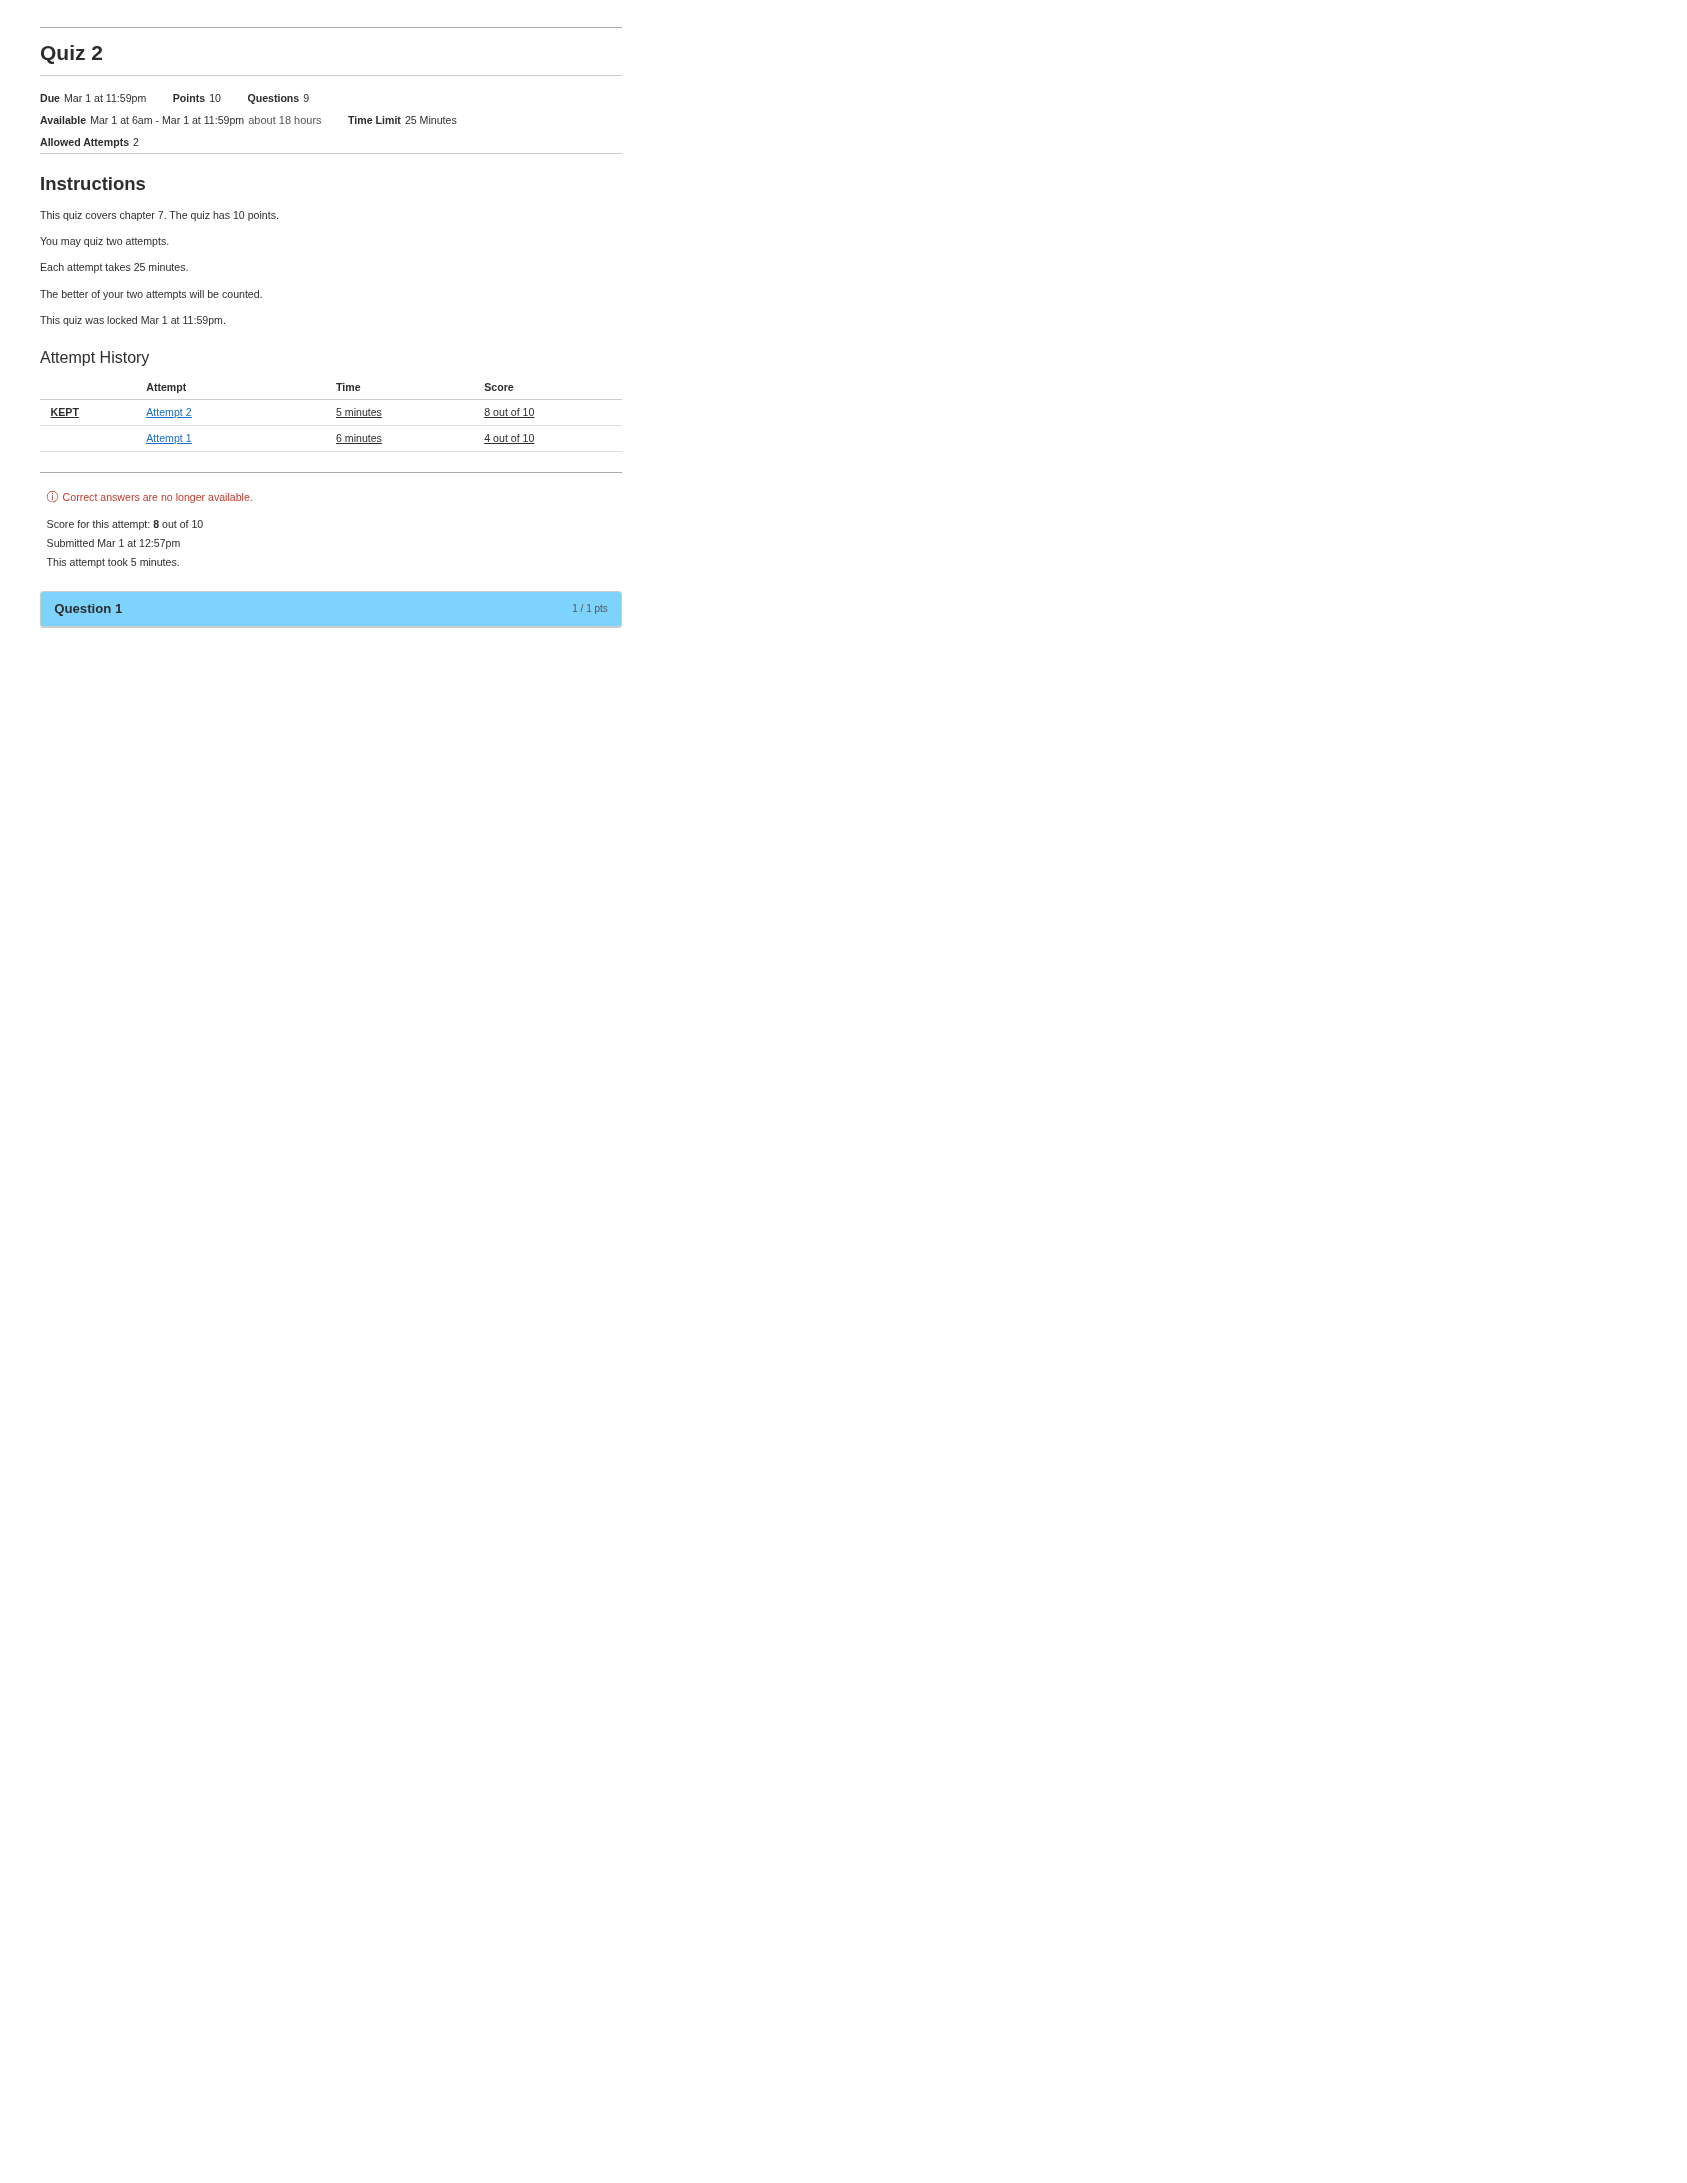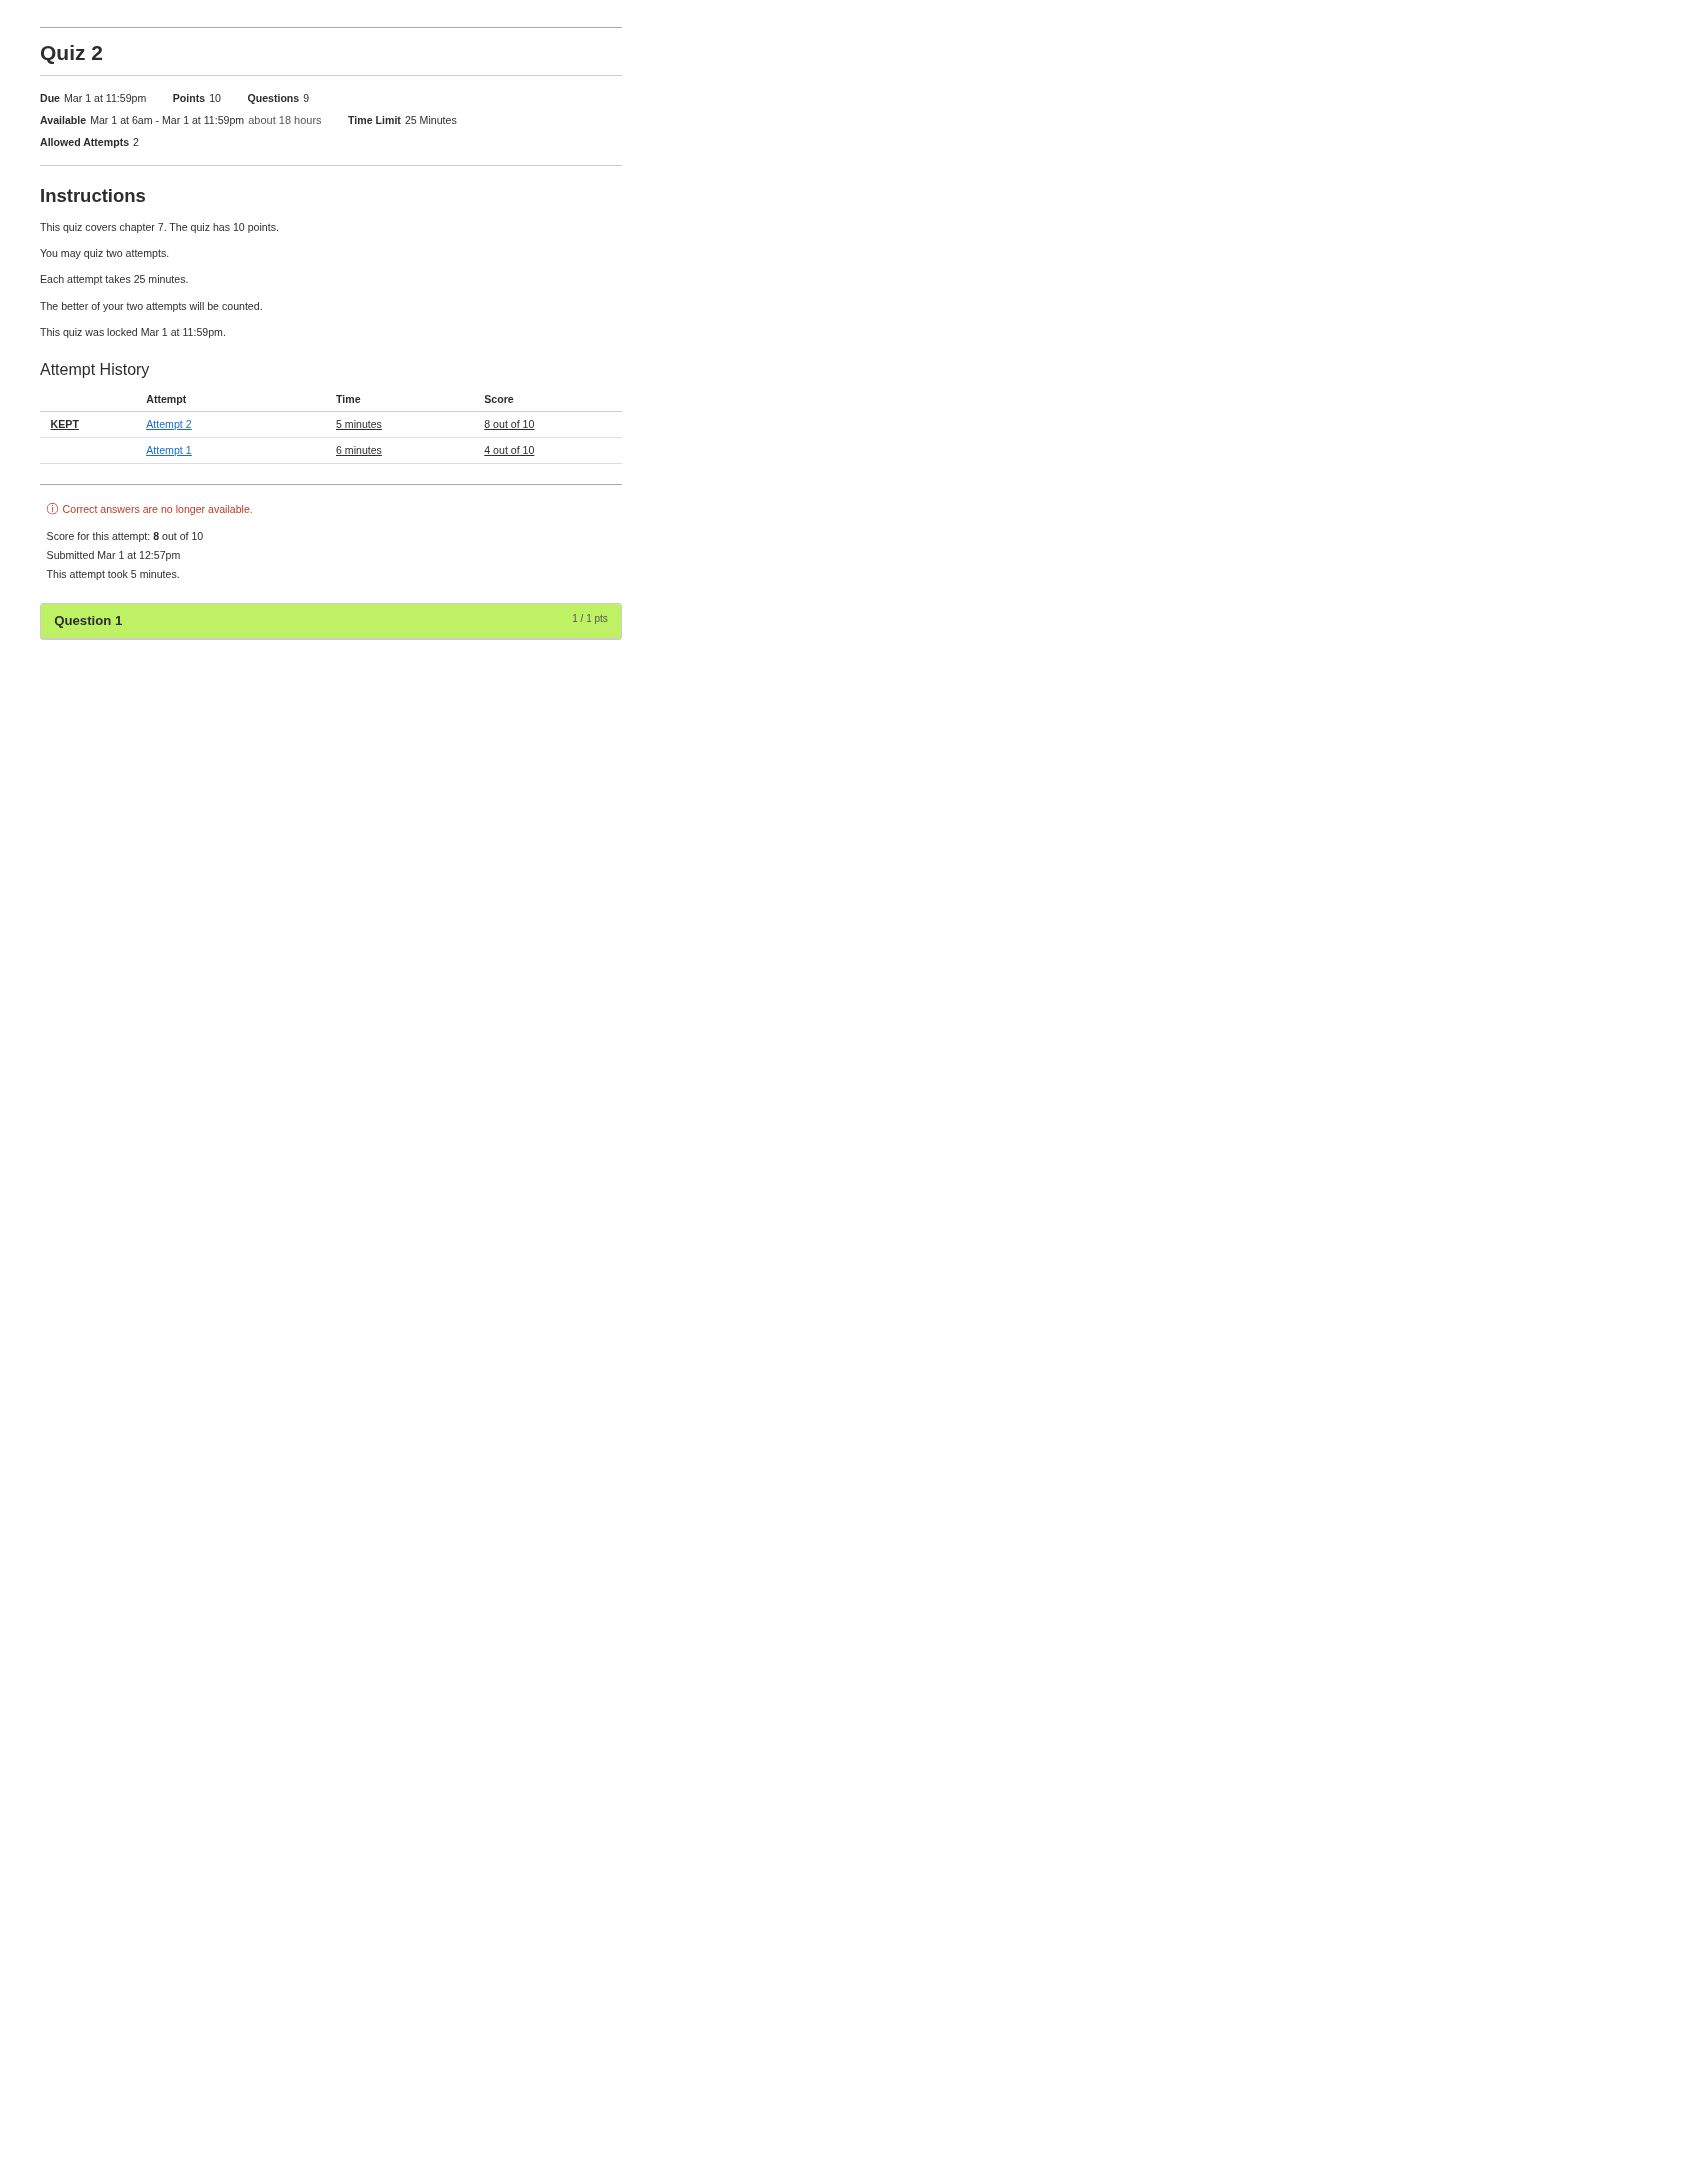--- a/index.html
+++ b/index.html
@@ -14,21 +14,20 @@
     .page-title {
       font-size: 21px;
       font-weight: bold;
       padding: 13.2px 0 10.6px 0;
       border-top: 1.3px solid #aaa;
       border-bottom: 0.7px solid #ccc;
       margin-bottom: 12px;
     }
     .meta-section {
       border-bottom: 0.7px solid #ccc;
-      padding-bottom: 12px;
       margin-bottom: 18.5px;
       line-height: 1.9;
     }
     .meta-row {
       display: flex;
       flex-wrap: wrap;
       gap: 26.5px;
       margin-bottom: 1.3px;
     }
     .meta-item {
@@ -131,24 +130,24 @@
     }
     .question-card {
       border: 0.7px solid #ccc;
       border-radius: 2.6px;
       margin-top: 13.2px;
       overflow: hidden;
     }
     .question-header {
       display: flex;
       justify-content: space-between;
-      align-items: flex-start;
+      align-items: center;
       padding: 9.3px 13.2px;
       border-bottom: 0.7px solid #ccc;
-      background: #bef264;
+      background: #7dd3fc;
     }
     .question-title {
       font-size: 13.2px;
       font-weight: bold;
     }
     .question-pts {
       font-size: 10px;
       color: #555;
     }
     .question-body {

